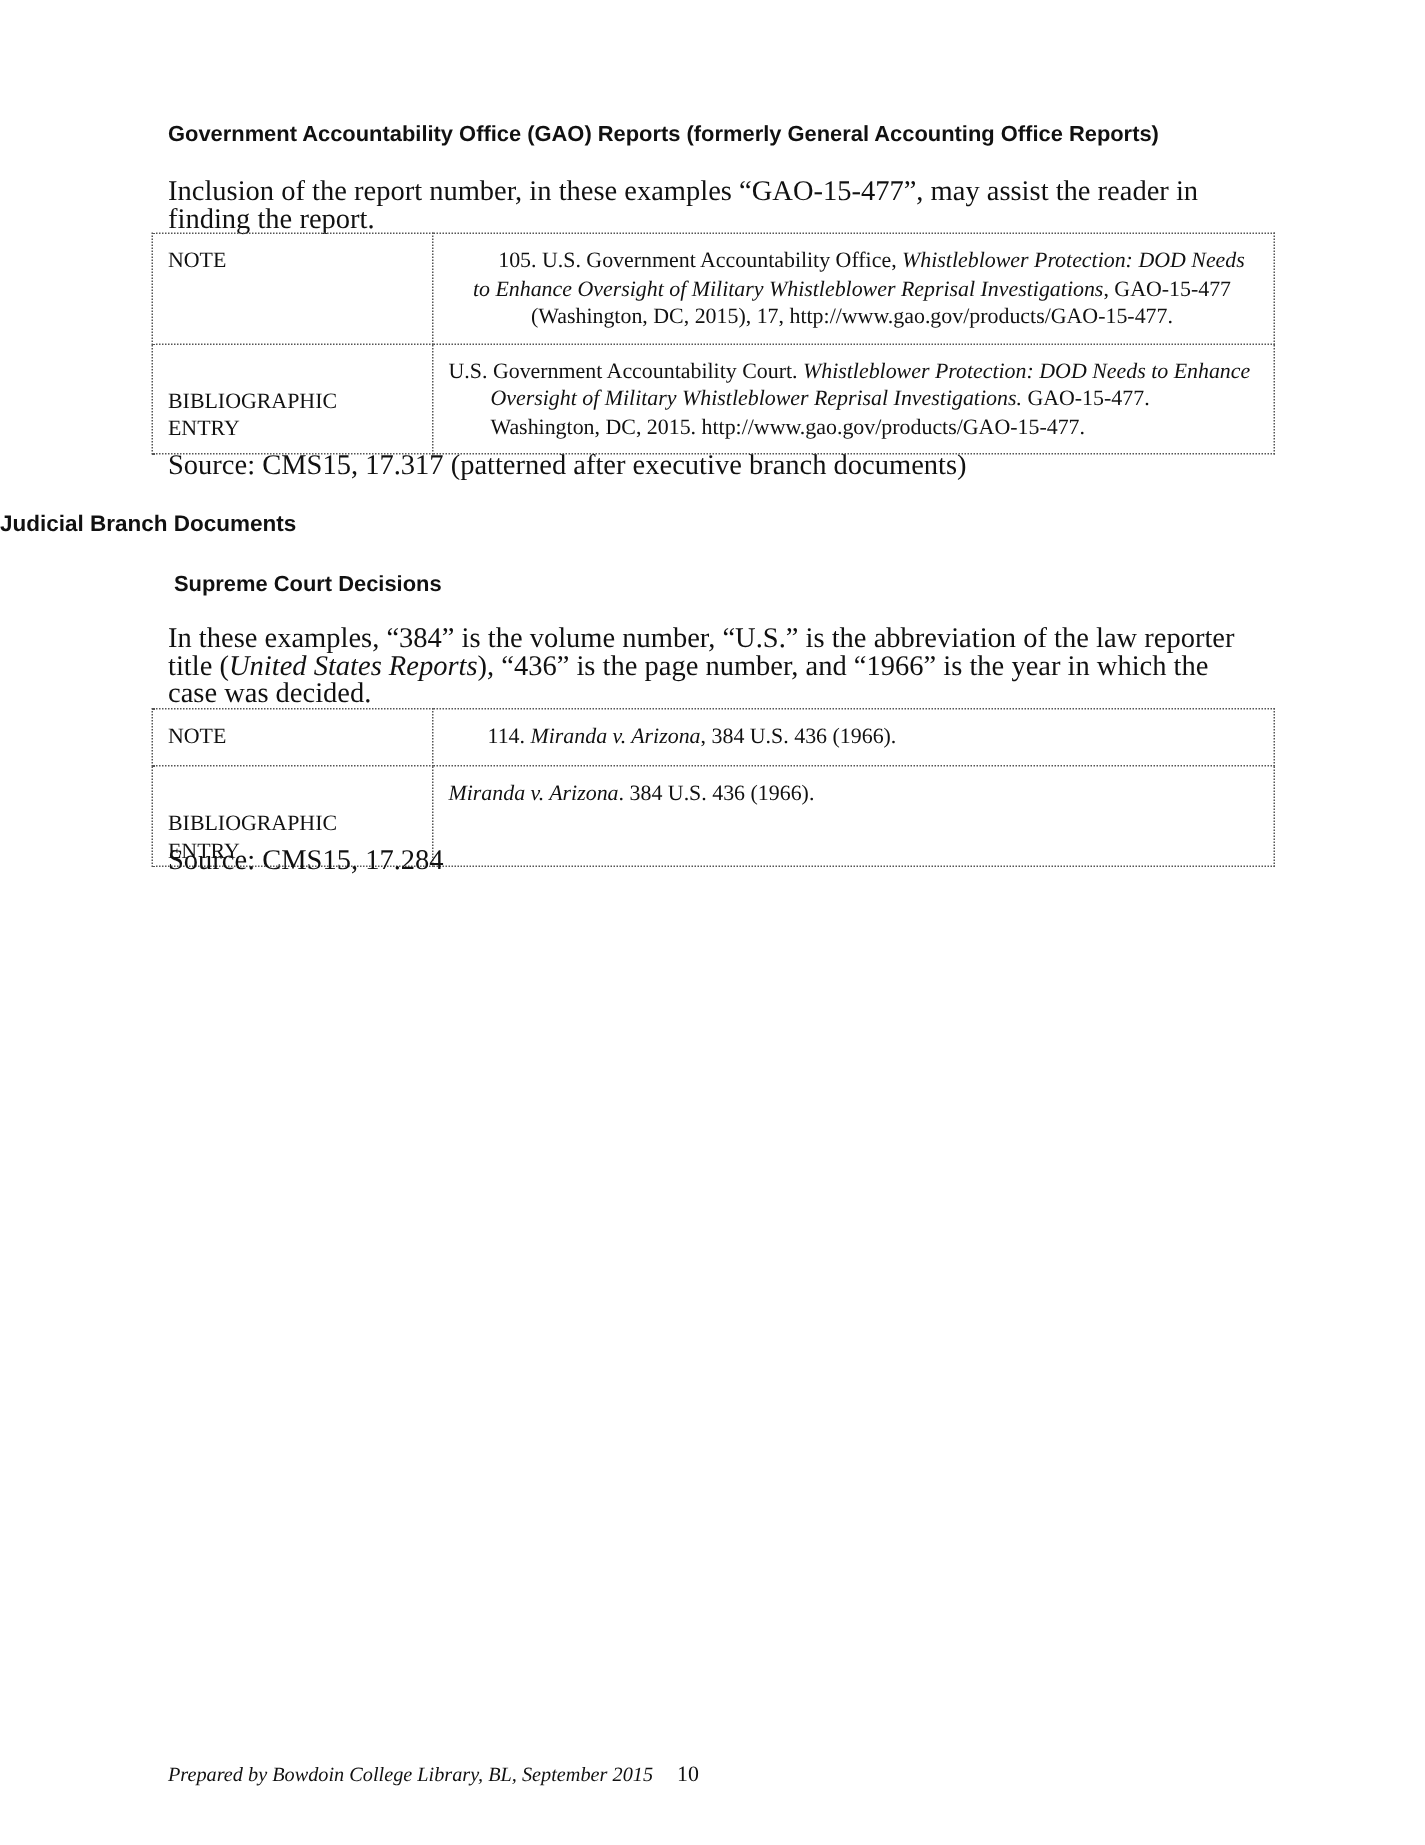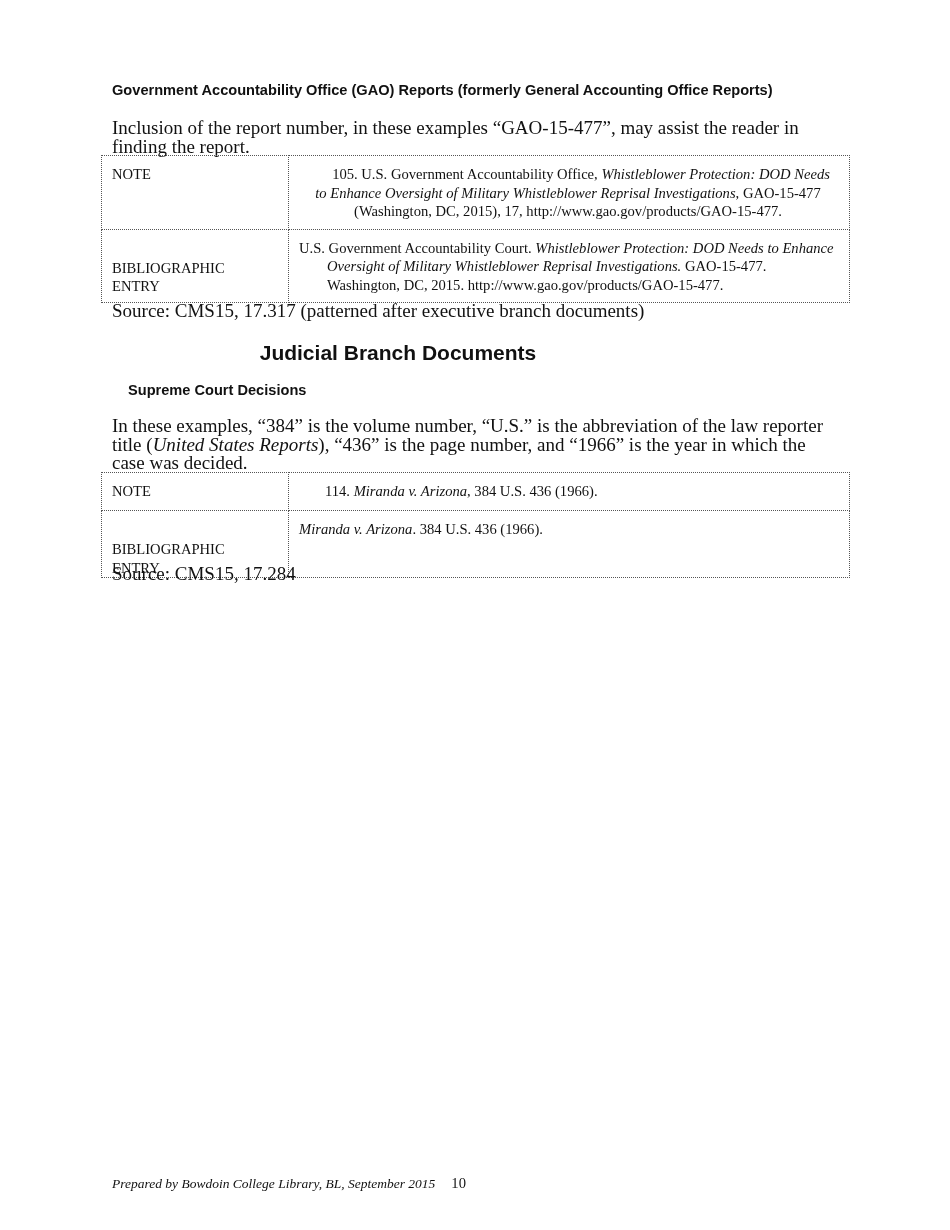--- a/index.html
+++ b/index.html
@@ -23,25 +23,25 @@
     }
     .cite-table td.label {
       width: 143px; padding: 9px 33px 0 10px; text-align: left;
     }
     .cite-table td.label .l1 { display:block;margin-top:20px; }
     .cite-table td.label .right { display:block; }
     .cite-table td.body { padding: 9px 12px 8px 10px; }
     .note-text { text-indent: 26px; margin: 0; }
     .bib-text { padding-left: 28px; text-indent: -28px; margin: 0; }
     .h-center {
-      position: absolute; left: 0; width: 796px; top: 341px; text-align: center;
-      font-family: "Liberation Sans", sans-serif; font-weight: bold; font-size: 21px; margin: 0;
+      position: absolute; left: 0; width: 796px; top: 341px; text-align: left;
+      font-family: "Liberation Sans", sans-serif; font-weight: bold; font-size: 15px; margin: 0;
     }
     .h-sub {
-      position: absolute; left: 128px; top: 382px;
+      position: absolute; left: 116px; top: 382px;
       font-family: "Liberation Sans", sans-serif; font-weight: bold; font-size: 14.6px; margin: 0;
     }
     .footer {
       position: absolute; left: 112px; top: 1175px; font-size: 13.5px;
     }
     .footer i { font-style: italic; }
     .footer .pg { margin-left: 16px; font-size: 14.6px; }
     i { font-style: italic; }
   </style>
 </head>

